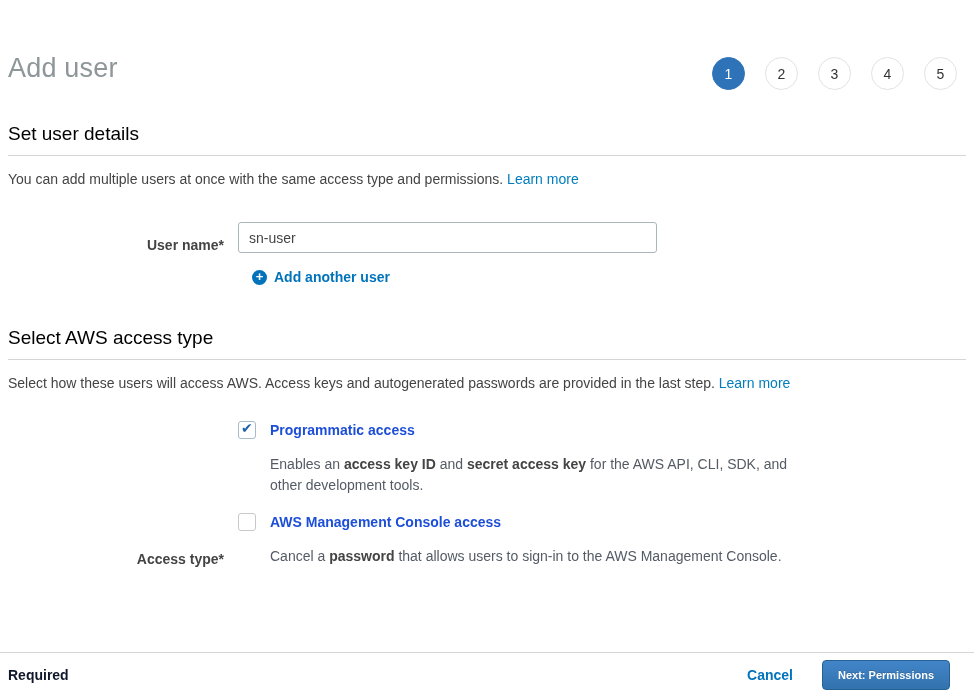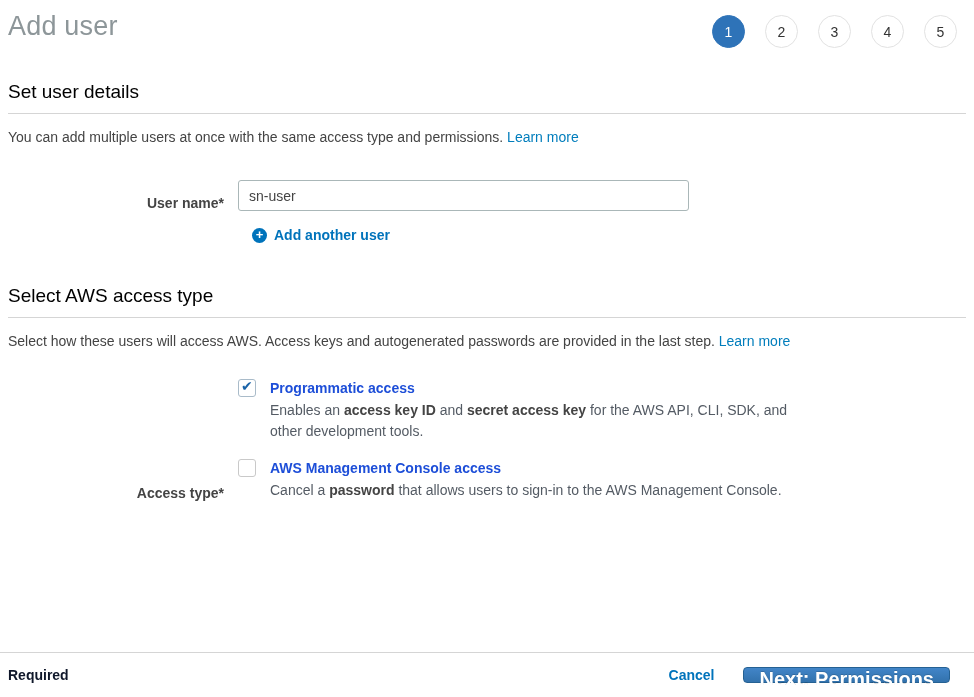--- a/index.html
+++ b/index.html
@@ -13,20 +13,21 @@
   }
   .page { padding: 0 8px; }
 
   
   .header-row {
     display: flex;
     justify-content: space-between;
     align-items: flex-start;
     padding-top: 11px;
     margin-right: 9px;
+    margin-top: 42px;
   }
   .page-title {
     font-size: 27px;
     font-weight: 400;
     color: #8d9699;
     letter-spacing: 0.2px;
   }
   .steps {
     display: flex;
     gap: 20px;
@@ -78,21 +79,21 @@
     text-align: right;
     padding-right: 14px;
     font-size: 14px;
     font-weight: bold;
     color: #444444;
     flex-shrink: 0;
   }
   .username-row { margin-top: 33px; }
   .username-row .form-label { padding-top: 8px; }
   .text-input {
-    width: 451px;
+    width: 419px;
     height: 31px;
     border: 1px solid #aab7b8;
     border-radius: 3px;
     padding: 0 10px;
     font-size: 14px;
     color: #444444;
     font-family: "Liberation Sans", sans-serif;
     outline: none;
   }
   .add-another-row {
@@ -150,21 +151,21 @@
     font-size: 14px;
     font-weight: bold;
     color: #1d4ed8;
     line-height: 20px;
   }
   .option-desc {
     font-size: 14px;
     color: #545b64;
     line-height: 21px;
     max-width: 524px;
-    margin-top: 2px;
+    margin-top: 14px;
   }
   .option-desc .b { font-weight: bold; color: #444444; }
 
   
   .footer {
     position: absolute;
     left: 0; right: 0; bottom: 0;
     height: 45px;
     border-top: 1px solid #d5d5d5;
     background: #ffffff;
@@ -183,25 +184,25 @@
     align-items: center;
   }
   .cancel-link {
     font-size: 14px;
     font-weight: bold;
     color: #0073bb;
     cursor: pointer;
     margin-right: 29px;
   }
   .next-button {
-    height: 16px;
+    height: 30px;
     padding: 0 15px;
     margin-right: 16px;
     font-family: "Liberation Sans", sans-serif;
-    font-size: 20px;
+    font-size: 11px;
     font-weight: bold;
     color: #ffffff;
     text-shadow: 0 -1px 0 rgba(0,0,0,0.15);
     background: linear-gradient(180deg, #4285c8 0%, #3272ad 100%);
     border: 1px solid #256193;
     border-radius: 4px;
     cursor: pointer;
   }
 </style>
 </head>

